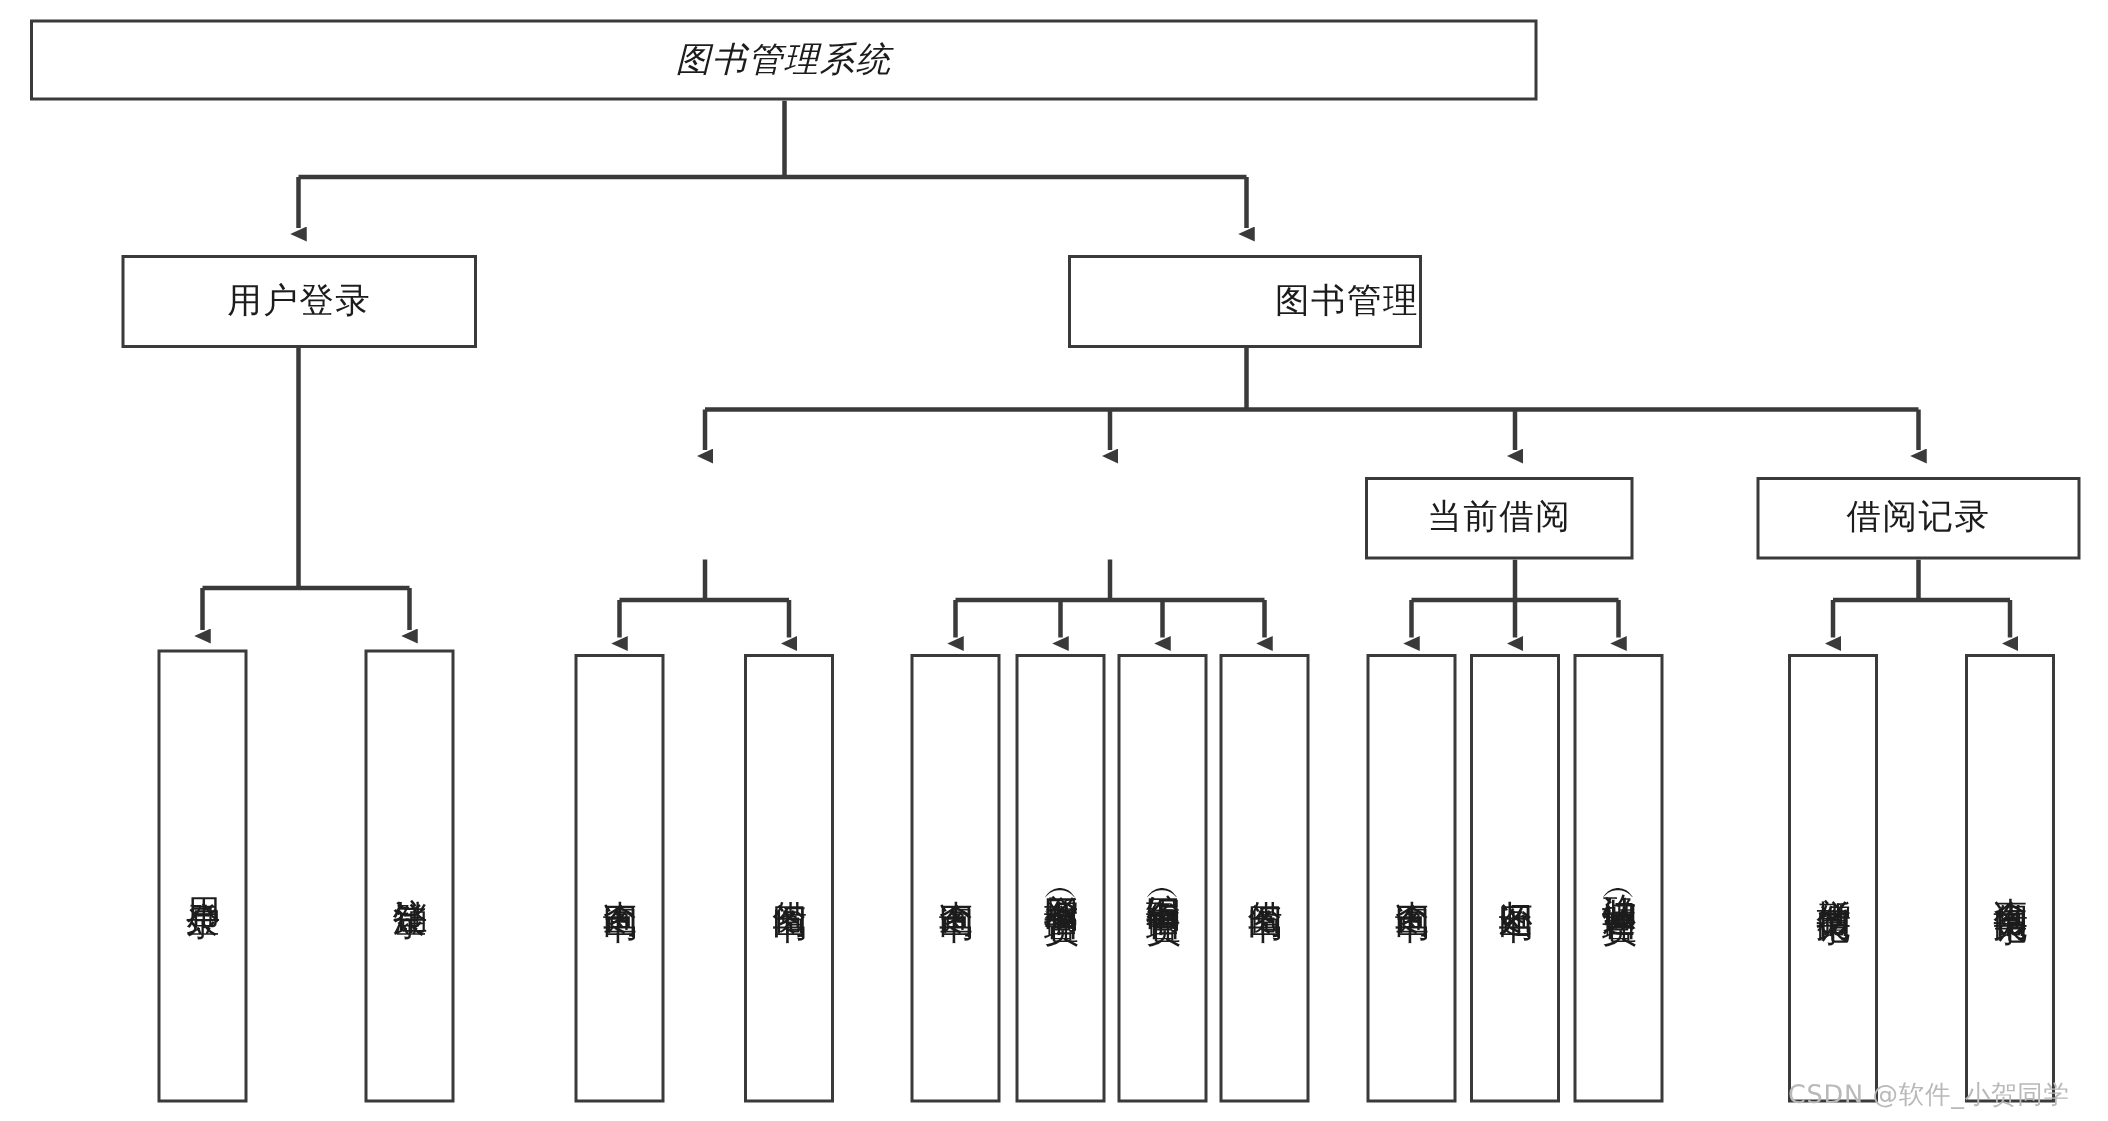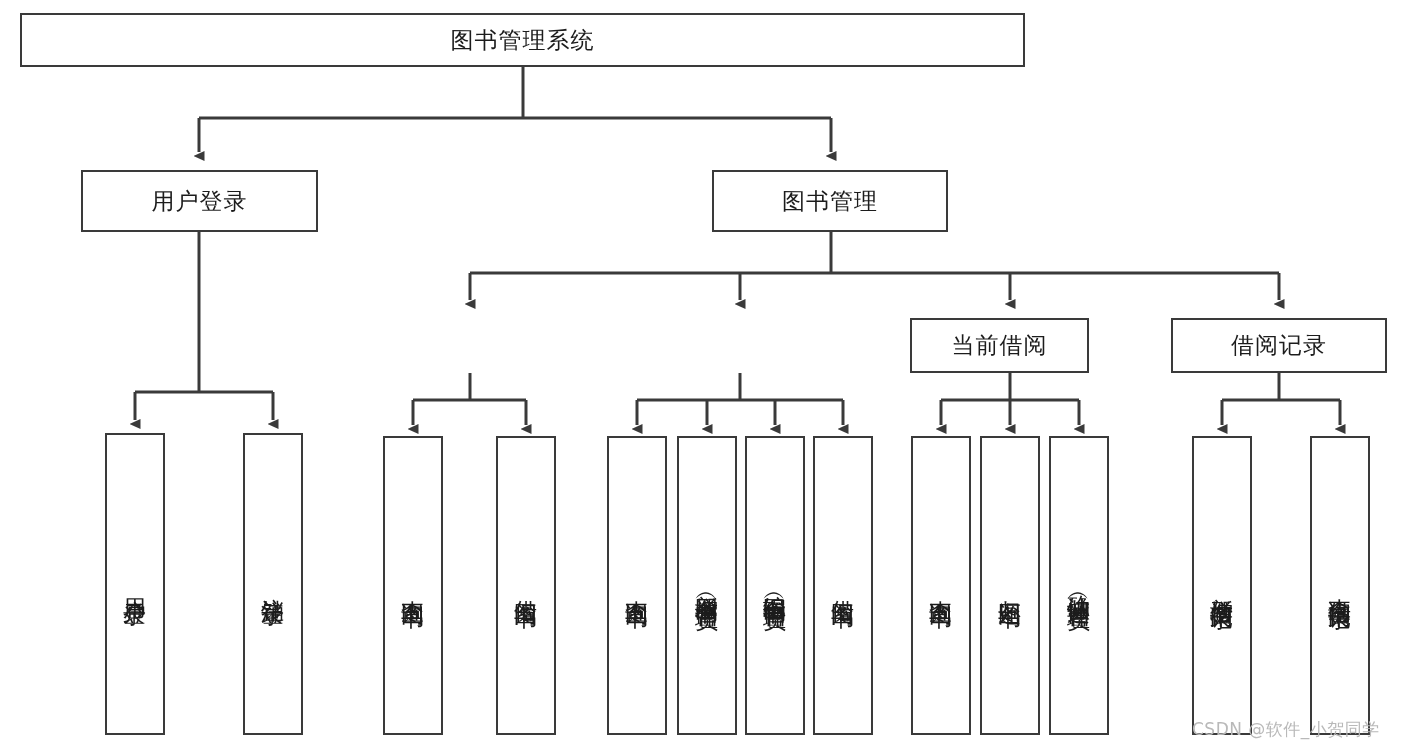--- a/index.html
+++ b/index.html
@@ -108,28 +108,28 @@
       <path d="M1010,400 L1010,425" marker-end="url(#arrowhead)"></path>
       <path d="M1079,400 L1079,425" marker-end="url(#arrowhead)"></path>
 
       <path d="M1279,373 L1279,400"></path>
       <path d="M1222,400 L1340,400"></path>
       <path d="M1222,400 L1222,425" marker-end="url(#arrowhead)"></path>
       <path d="M1340,400 L1340,425" marker-end="url(#arrowhead)"></path>
     </g>
   </svg>
 
-  <div class="node node-h node-root" style="left:20px; top:13px; width:1005px; height:54px;">
+  <div class="node node-h node-root" style="left:20px; top:13px; width:1005px; height:54px;font-style:italic;">
     <span>图书管理系统</span>
   </div>
 
   <div class="node node-h" style="left:81px; top:170px; width:237px; height:62px;">
     <span>用户登录</span>
   </div>
-  <div class="node node-h" style="left:712px; top:170px; width:236px; height:62px;">
+  <div class="node node-h" style="left:712px; top:170px; width:236px; height:62px;justify-content:flex-end;">
     <span>图书管理</span>
   </div>
 
   <div class="node node-h" style="left:910px; top:318px; width:179px; height:55px;">
     <span>当前借阅</span>
   </div>
   <div class="node node-h" style="left:1171px; top:318px; width:216px; height:55px;text-align:center;">
     <span>借阅记录</span>
   </div>
 

